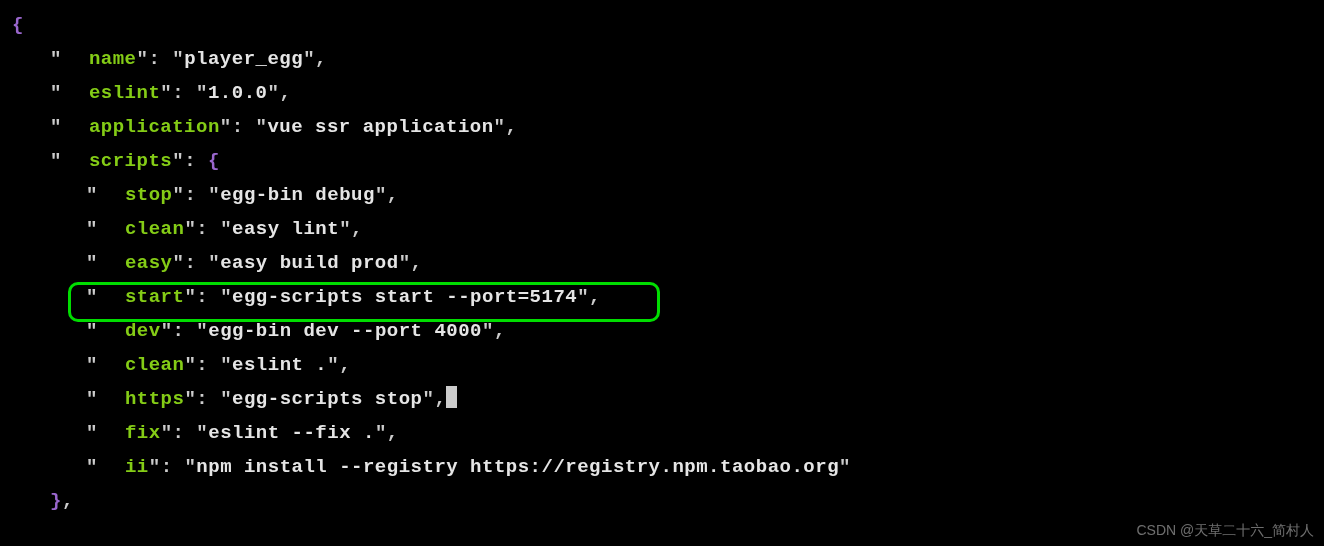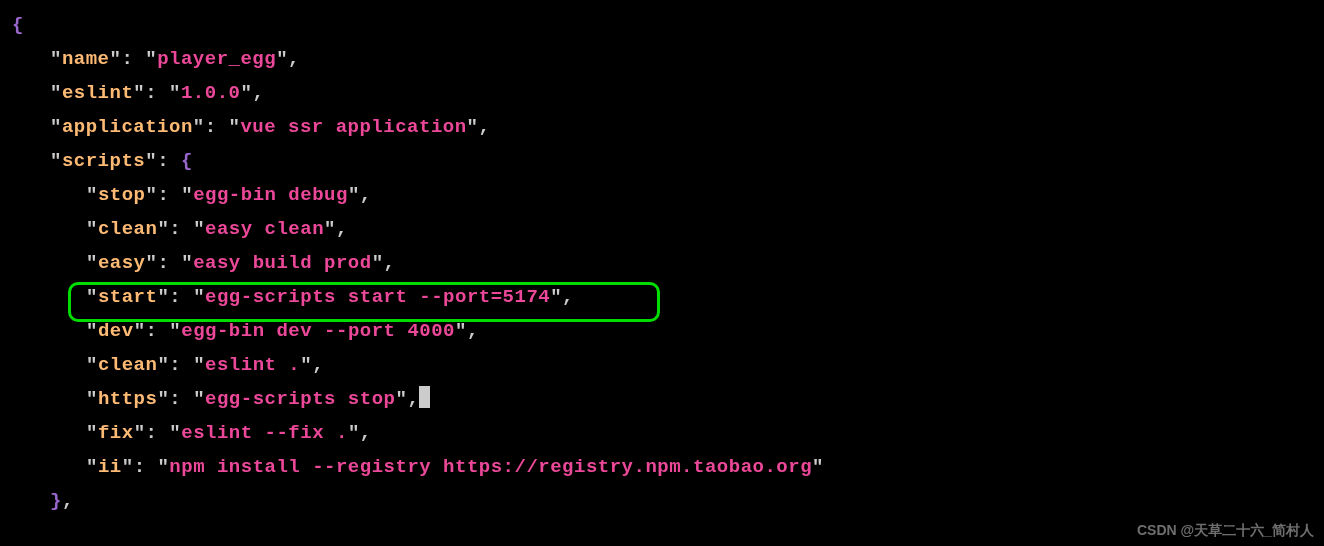--- a/index.html
+++ b/index.html
@@ -17,24 +17,24 @@
       height: 546px;
       padding: 8px 12px;
       position: relative;
       letter-spacing: 0.5px;
     }
     .line {
       line-height: 34px;
       white-space: pre;
     }
     .brace { color: #9966cc; }
-    .key { color: #fdba74; }
+    .key { color: #84cc16; margin-left: 27px; }
     .quote { color: #cccccc; }
     .colon { color: #cccccc; }
-    .string { color: #ec4899; }
+    .string { color: #e5e5e5; }
     .comma { color: #cccccc; }
     .ind1 { padding-left: 38px; }
     .ind2 { padding-left: 74px; }
     .highlight-box {
       position: absolute;
       border: 3px solid #00dd00;
       border-radius: 10px;
       left: 68px;
       top: 282px;
       width: 592px;
@@ -48,42 +48,42 @@
       background: #cccccc;
       vertical-align: middle;
       margin-top: -3px;
     }
     .watermark {
       position: absolute;
       right: 10px;
       bottom: 6px;
       font-family: sans-serif;
       font-size: 14px;
-      font-weight: bold;
+      font-weight: normal;
       color: rgba(200,200,200,0.55);
       letter-spacing: 0;
     }
   </style>
 </head>
 <body>
 
 <div>
   <div class="line"><span class="brace">{</span></div>
 
   <div class="line ind1"><span class="quote">"</span><span class="key">name</span><span class="quote">"</span><span class="colon">: </span><span class="quote">"</span><span class="string">player_egg</span><span class="quote">"</span><span class="comma">,</span></div>
 
   <div class="line ind1"><span class="quote">"</span><span class="key">eslint</span><span class="quote">"</span><span class="colon">: </span><span class="quote">"</span><span class="string">1.0.0</span><span class="quote">"</span><span class="comma">,</span></div>
 
   <div class="line ind1"><span class="quote">"</span><span class="key">application</span><span class="quote">"</span><span class="colon">: </span><span class="quote">"</span><span class="string">vue ssr application</span><span class="quote">"</span><span class="comma">,</span></div>
 
   <div class="line ind1"><span class="quote">"</span><span class="key">scripts</span><span class="quote">"</span><span class="colon">: </span><span class="brace">{</span></div>
 
   <div class="line ind2"><span class="quote">"</span><span class="key">stop</span><span class="quote">"</span><span class="colon">: </span><span class="quote">"</span><span class="string">egg-bin debug</span><span class="quote">"</span><span class="comma">,</span></div>
 
-  <div class="line ind2"><span class="quote">"</span><span class="key">clean</span><span class="quote">"</span><span class="colon">: </span><span class="quote">"</span><span class="string">easy clean</span><span class="quote">"</span><span class="comma">,</span></div>
+  <div class="line ind2"><span class="quote">"</span><span class="key">clean</span><span class="quote">"</span><span class="colon">: </span><span class="quote">"</span><span class="string">easy lint</span><span class="quote">"</span><span class="comma">,</span></div>
 
   <div class="line ind2"><span class="quote">"</span><span class="key">easy</span><span class="quote">"</span><span class="colon">: </span><span class="quote">"</span><span class="string">easy build prod</span><span class="quote">"</span><span class="comma">,</span></div>
 
   <div class="line ind2"><span class="quote">"</span><span class="key">start</span><span class="quote">"</span><span class="colon">: </span><span class="quote">"</span><span class="string">egg-scripts start --port=5174</span><span class="quote">"</span><span class="comma">,</span></div>
 
   <div class="line ind2"><span class="quote">"</span><span class="key">dev</span><span class="quote">"</span><span class="colon">: </span><span class="quote">"</span><span class="string">egg-bin dev --port 4000</span><span class="quote">"</span><span class="comma">,</span></div>
 
   <div class="line ind2"><span class="quote">"</span><span class="key">clean</span><span class="quote">"</span><span class="colon">: </span><span class="quote">"</span><span class="string">eslint .</span><span class="quote">"</span><span class="comma">,</span></div>
 
   <div class="line ind2"><span class="quote">"</span><span class="key">https</span><span class="quote">"</span><span class="colon">: </span><span class="quote">"</span><span class="string">egg-scripts stop</span><span class="quote">"</span><span class="comma">,</span><span class="cursor"></span></div>

